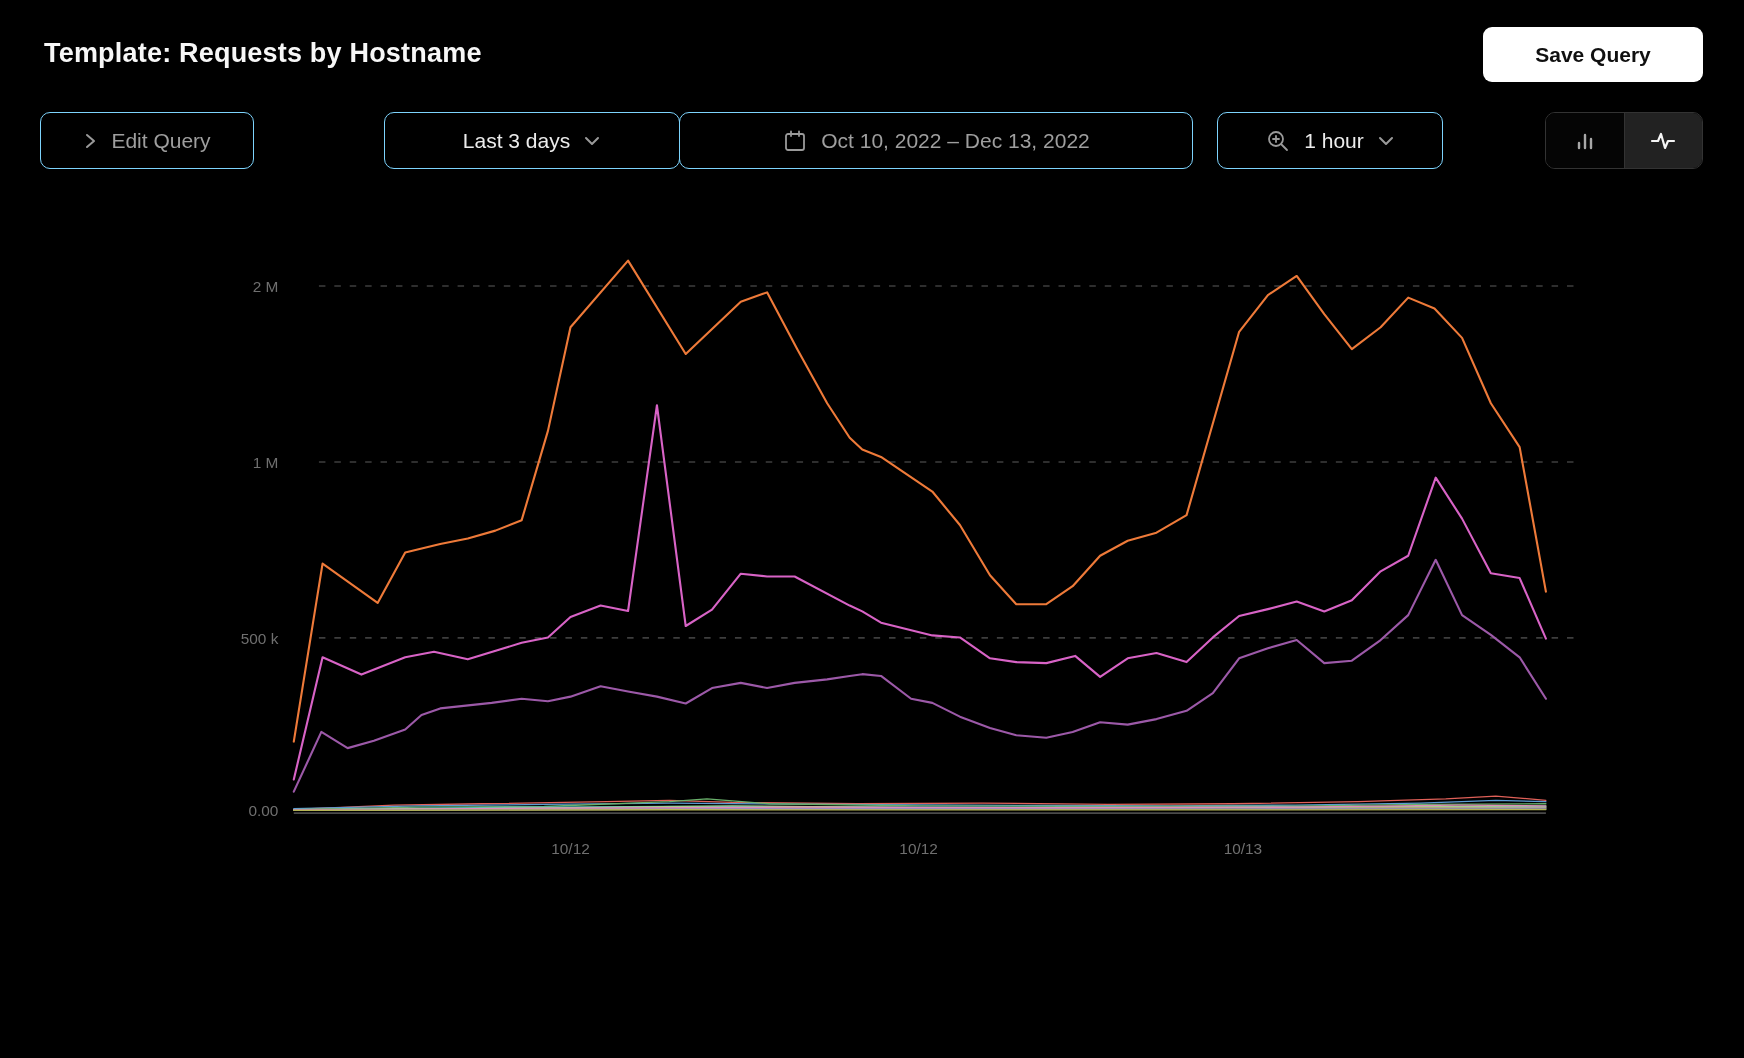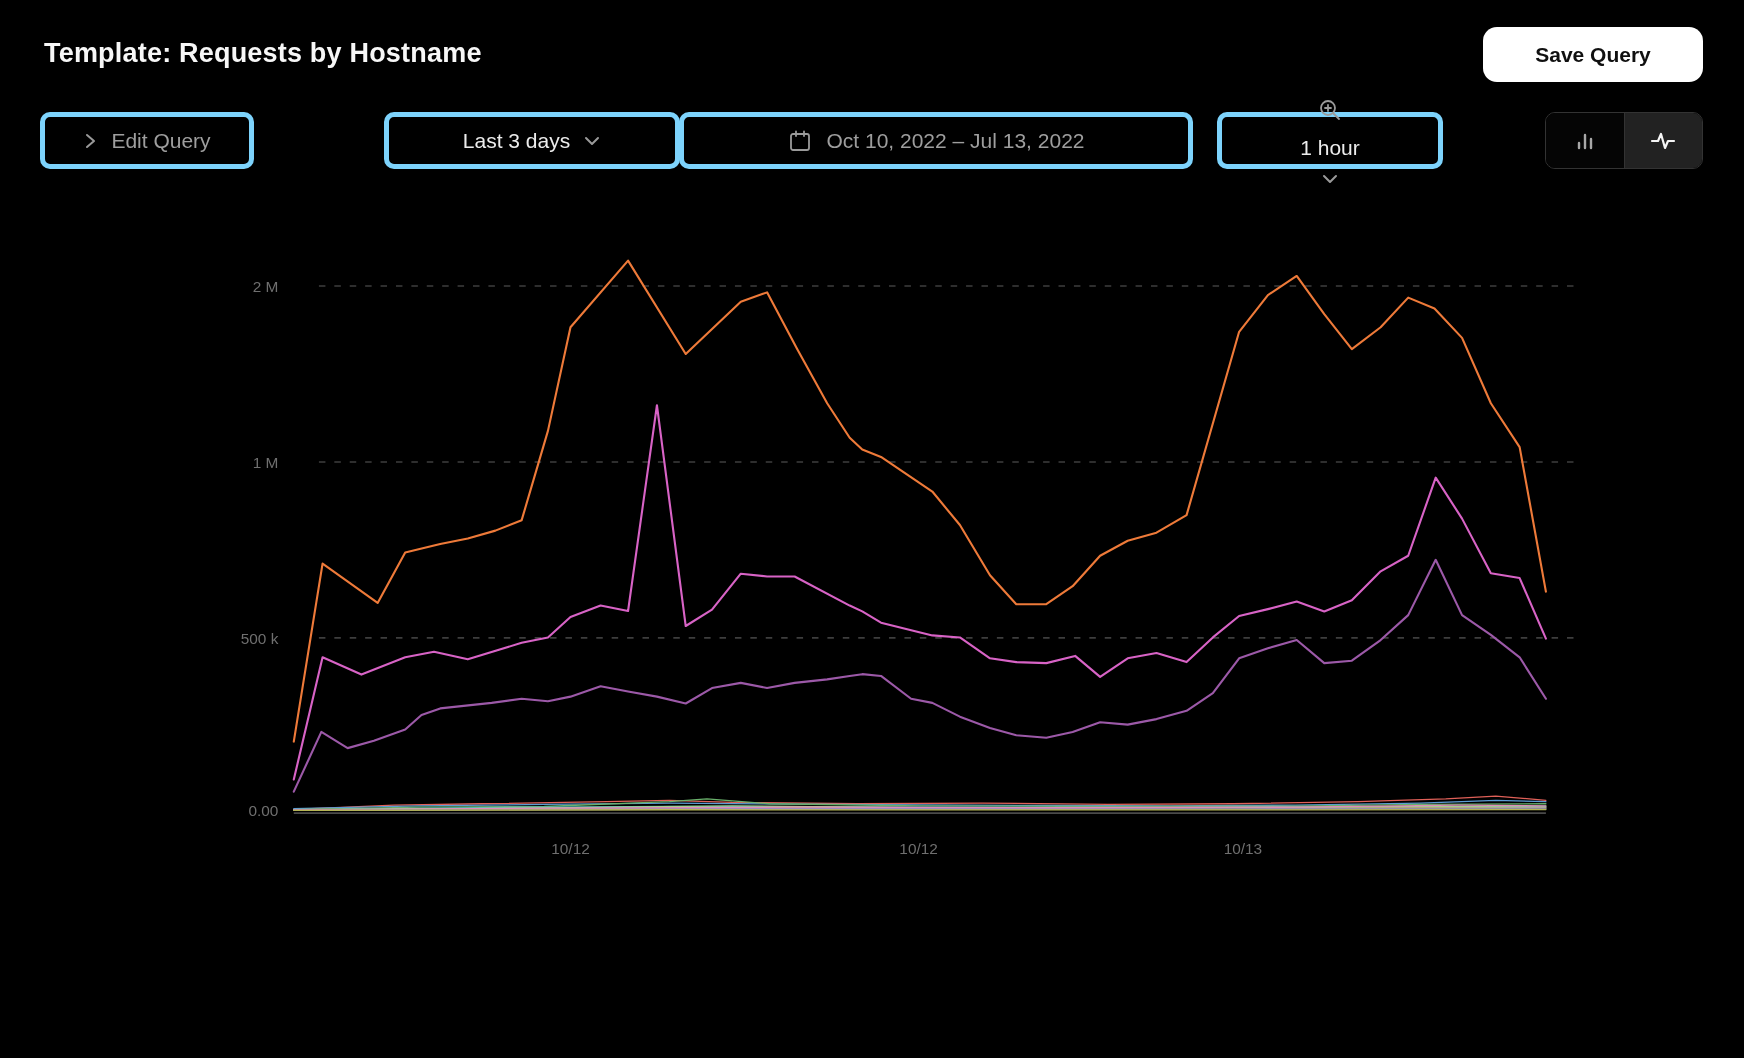--- a/index.html
+++ b/index.html
@@ -1,22 +1,22 @@
 <!DOCTYPE html>
 <html><head>
 <meta charset="utf-8">
 <style>
   html,body{margin:0;padding:0;background:#000;}
   body{width:1744px;height:1058px;position:relative;overflow:hidden;
        font-family:"Liberation Sans",sans-serif;-webkit-font-smoothing:antialiased;}
   .page-title{position:absolute;left:44px;top:38px;font-size:27px;font-weight:700;color:#f7f7f7;letter-spacing:.2px;}
   .save-btn{position:absolute;left:1483px;top:27px;width:220px;height:55px;background:#fff;color:#101010;
-            border:none;border-radius:14px;font-size:21px;font-weight:700;font-family:inherit;cursor:pointer;
+            border:none;border-radius:9px;font-size:21px;font-weight:700;font-family:inherit;cursor:pointer;
             display:flex;align-items:center;justify-content:center;}
-  .toolbar-btn{position:absolute;top:112px;height:57px;background:transparent;border:5px solid #7dd3fc;
+  .toolbar-btn{position:absolute;top:112px;height:57px;background:transparent;border:1px solid #7dd3fc;
                border-radius:10px;display:flex;align-items:center;justify-content:center;gap:13px;
                font-size:21px;color:#9e9e9e;font-family:inherit;cursor:pointer;box-sizing:border-box;}
   .toolbar-btn .bright{color:#ececec;}
   .icon{display:flex;align-items:center;justify-content:center;}
   .toggle-group{position:absolute;left:1545px;top:112px;width:158px;height:57px;border:1px solid #333;
                 border-radius:10px;display:flex;overflow:hidden;box-sizing:border-box;}
   .toggle-cell{flex:1;display:flex;align-items:center;justify-content:center;cursor:pointer;}
   .toggle-cell.inactive{background:#050505;border-right:1px solid #333;}
   .toggle-cell.active{background:#222;}
   svg text{font-family:"Liberation Sans",sans-serif;}
@@ -47,24 +47,24 @@
 </button>
 
 <button class="toolbar-btn" style="left:679px;width:514px;">
   <span class="icon">
     <svg width="26" height="26" viewBox="0 0 26 26" fill="none" stroke="#9a9a9a" stroke-width="1.8" stroke-linecap="round">
       <rect x="4" y="6" width="18" height="16" rx="2"></rect>
       <line x1="9" y1="3.5" x2="9" y2="8"></line>
         <line x1="17" y1="3.5" x2="17" y2="8"></line>
     </svg>
   </span>
-  <span>Oct 10, 2022 – Jul 13, 2022</span>
+  <span>Oct 10, 2022 – Dec 13, 2022</span>
 </button>
 
-<button class="toolbar-btn" style="left:1217px;width:226px;flex-direction:column;">
+<button class="toolbar-btn" style="left:1217px;width:226px;">
   <span class="icon">
     <svg width="26" height="26" viewBox="0 0 26 26" fill="none" stroke="#9a9a9a" stroke-width="1.8" stroke-linecap="round">
       <circle cx="11" cy="11" r="7"></circle>
       <line x1="16.5" y1="16.5" x2="22" y2="22"></line>
       <line x1="8" y1="11" x2="14" y2="11"></line>
         <line x1="11" y1="8" x2="11" y2="14"></line>
     </svg>
   </span>
   <span class="bright">1 hour</span>
   <span class="icon">

